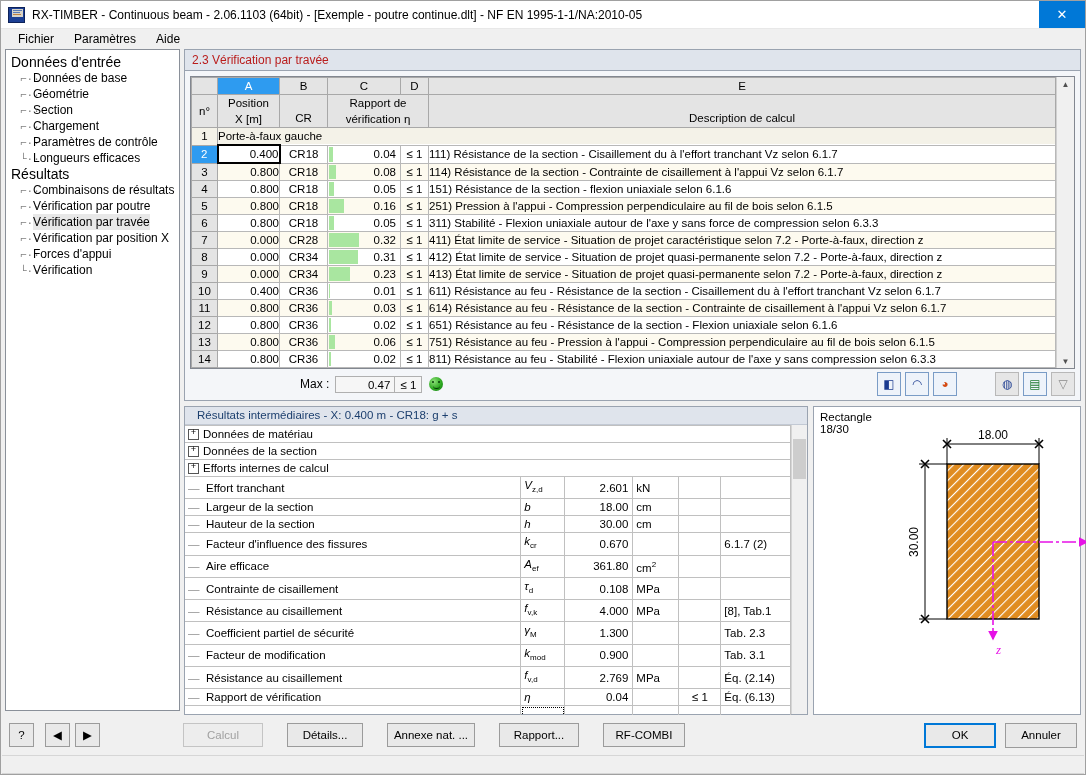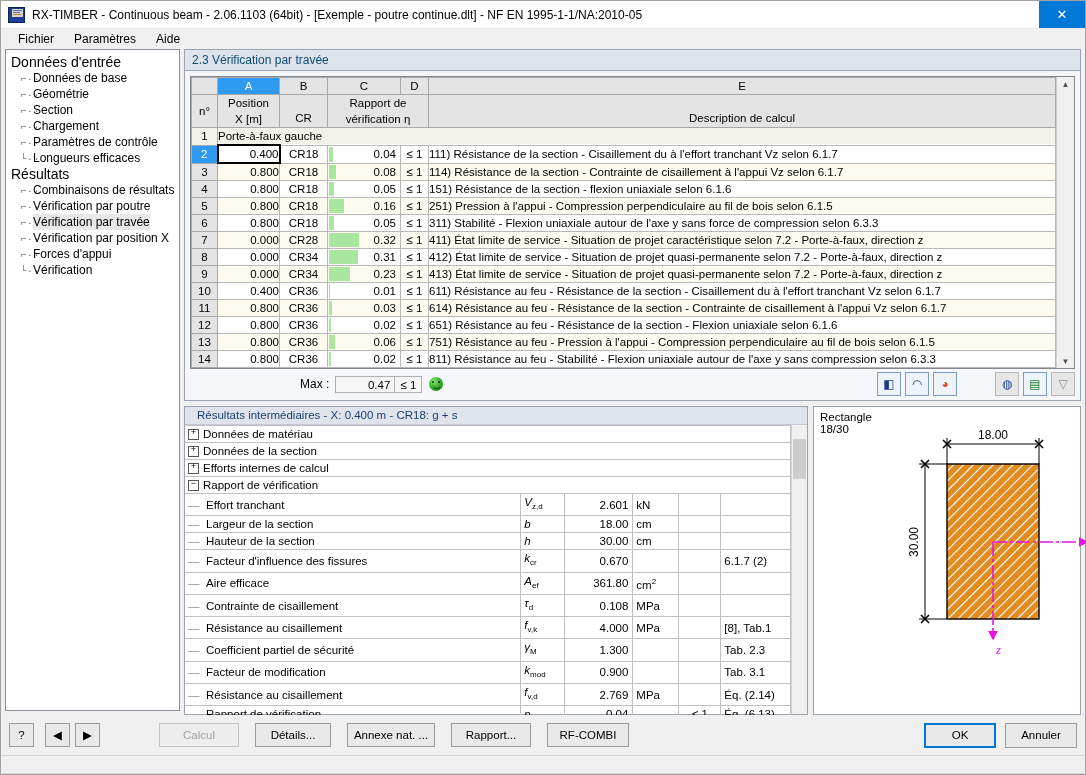--- a/index.html
+++ b/index.html
@@ -42,21 +42,21 @@
   .tchild{padding-left:10px;position:relative;white-space:nowrap;height:16px;line-height:16px;font-size:12px;cursor:default;}
   .tchild .dash{color:#808080;font-family:"Liberation Mono","DejaVu Sans Mono",monospace;font-size:11px;
                 display:inline-block;width:13px;}
   .tchild .lbl{display:inline-block;}
   .tchild.sel .lbl{background:#e8e8e8;}
 
   
   .content{flex:1 1 auto;display:flex;flex-direction:column;margin-left:4px;min-width:0;}
 
   .sec-title{height:21px;line-height:21px;background:#dfe4ec;border:1px solid #9aa3b0;
-             border-bottom:none;box-sizing:border-box;padding-left:7px;font-size:12px;color:#0c4a6e;}
+             border-bottom:none;box-sizing:border-box;padding-left:7px;font-size:12px;color:#b91c1c;}
 
   
   .upper-box{background:#f4f6f9;border:1px solid #9aa3b0;box-sizing:border-box;
              padding:5px;flex:0 0 auto;}
   .tbl-wrap{display:flex;background:#fff;border:1px solid #828790;box-sizing:border-box;}
   .tbl-scrollcol{width:17px;flex:0 0 17px;background:#f0f0f0;border-left:1px solid #d0d0d0;
                  display:flex;flex-direction:column;justify-content:space-between;align-items:center;}
   .sb-arrow{width:15px;height:14px;display:flex;align-items:center;justify-content:center;
             background:#f0f0f0;color:#505050;font-size:8px;cursor:pointer;}
   table.grid{border-collapse:collapse;table-layout:fixed;width:100%;}
@@ -439,23 +439,20 @@
                   <tr>
                     <td class="irname" colspan="6"><span class="exp">+</span>Données de matériau</td>
                   </tr>
                   <tr>
                     <td class="irname" colspan="6"><span class="exp">+</span>Données de la section</td>
                   </tr>
                   <tr>
                     <td class="irname" colspan="6"><span class="exp">+</span>Efforts internes de calcul</td>
                   </tr>
                   <tr>
-                    <td class="irname" colspan="6"><span class="exp">−</span>Rapport de vérification</td>
-                  </tr>
-                  <tr>
                     <td class="irname"><span class="leafdash">—</span>Effort tranchant</td>
                     <td><span class="sym">V</span><sub>z,d</sub></td>
                     <td style="text-align:right;padding-right:4px">2.601</td>
                     <td>kN</td>
                     <td style="text-align:center"></td>
                     <td></td>
                   </tr>
                   <tr>
                     <td class="irname"><span class="leafdash">—</span>Largeur de la section</td>
                     <td><span class="sym">b</span></td>
@@ -625,21 +622,21 @@
         </div>
       </div>
     </div>
   </div>
 
   <div class="bottom">
     <div class="bbtn sq">?</div>
     <div class="bbtn sq" style="margin-left:6px">◀</div>
     <div class="bbtn sq">▶</div>
 
-    <div style="display:flex;gap:16px;margin-left:54px">
+    <div style="display:flex;gap:24px;margin-left:78px">
       <div class="bbtn disabled" style="width:80px">Calcul</div>
       <div class="bbtn" style="width:76px">Détails...</div>
       <div class="bbtn" style="width:88px">Annexe nat. ...</div>
       <div class="bbtn" style="width:80px">Rapport...</div>
       <div class="bbtn" style="width:82px">RF-COMBI</div>
     </div>
 
     <div style="display:flex;gap:9px;margin-left:auto">
       <div class="bbtn primary" style="width:72px;height:25px">OK</div>
       <div class="bbtn" style="width:72px;height:25px">Annuler</div>

